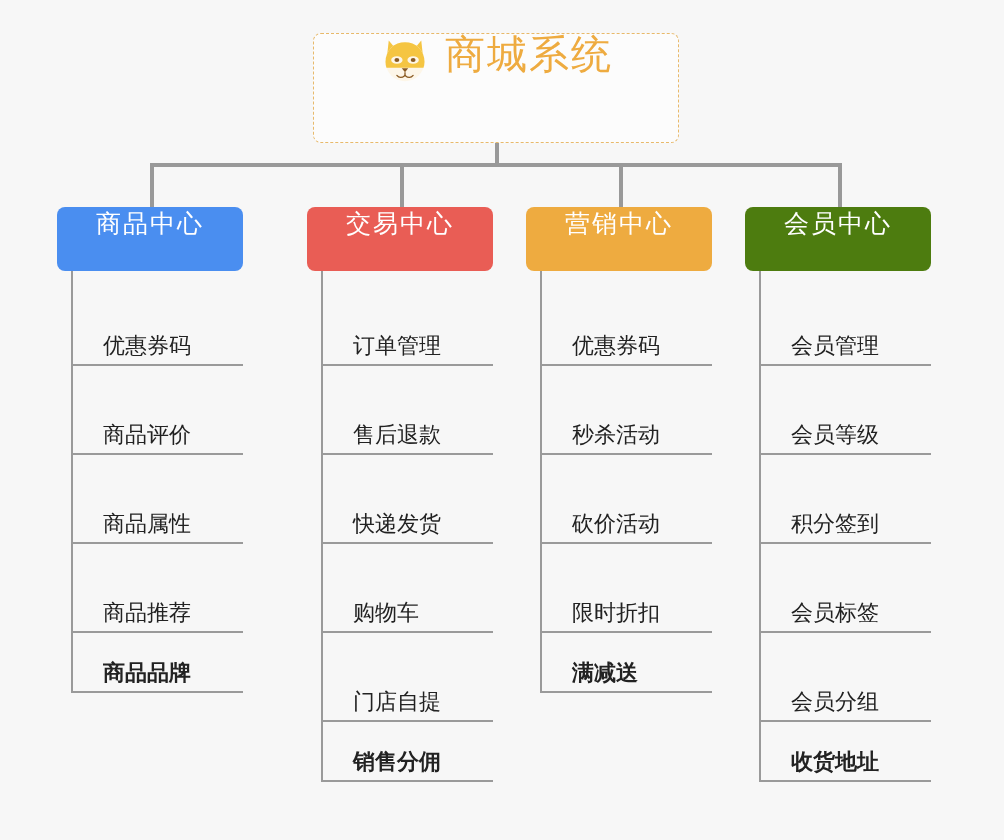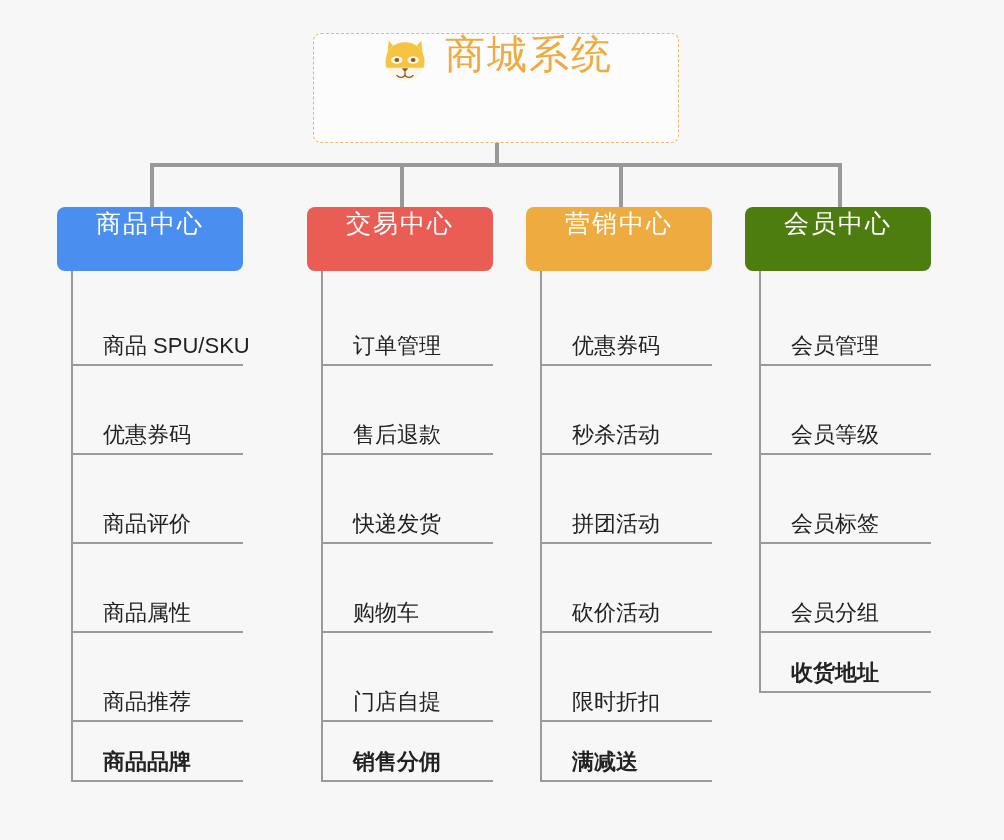--- a/index.html
+++ b/index.html
@@ -149,23 +149,20 @@
   <div class="conn conn-drop" style="left:400px"></div>
   <div class="conn conn-drop" style="left:619px"></div>
   <div class="conn conn-drop" style="left:838px"></div>
 
   <div class="column" style="left:57px;width:186px">
     <div class="cat-header" style="background:#4a8ef0">
       <span>商品中心</span>
     </div>
     <div class="leaf-list">
       <div class="leaf">
-          <span class="leaf-label">商品 SPU/SKU</span>
-        </div>
-      <div class="leaf">
           <span class="leaf-label">优惠券码</span>
         </div>
       <div class="leaf">
           <span class="leaf-label">商品评价</span>
         </div>
       <div class="leaf">
           <span class="leaf-label">商品属性</span>
         </div>
       <div class="leaf">
           <span class="leaf-label">商品推荐</span>
@@ -207,23 +204,20 @@
       <span>营销中心</span>
     </div>
     <div class="leaf-list">
       <div class="leaf">
           <span class="leaf-label">优惠券码</span>
         </div>
       <div class="leaf">
           <span class="leaf-label">秒杀活动</span>
         </div>
       <div class="leaf">
-          <span class="leaf-label">拼团活动</span>
-        </div>
-      <div class="leaf">
           <span class="leaf-label">砍价活动</span>
         </div>
       <div class="leaf">
           <span class="leaf-label">限时折扣</span>
         </div>
       <div class="leaf">
           <span class="leaf-label">满减送</span>
         </div>
     </div>
   </div>
@@ -233,20 +227,23 @@
       <span>会员中心</span>
     </div>
     <div class="leaf-list">
       <div class="leaf">
           <span class="leaf-label">会员管理</span>
         </div>
       <div class="leaf">
           <span class="leaf-label">会员等级</span>
         </div>
       <div class="leaf">
+          <span class="leaf-label">积分签到</span>
+        </div>
+      <div class="leaf">
           <span class="leaf-label">会员标签</span>
         </div>
       <div class="leaf">
           <span class="leaf-label">会员分组</span>
         </div>
       <div class="leaf">
           <span class="leaf-label">收货地址</span>
         </div>
     </div>
   </div>

